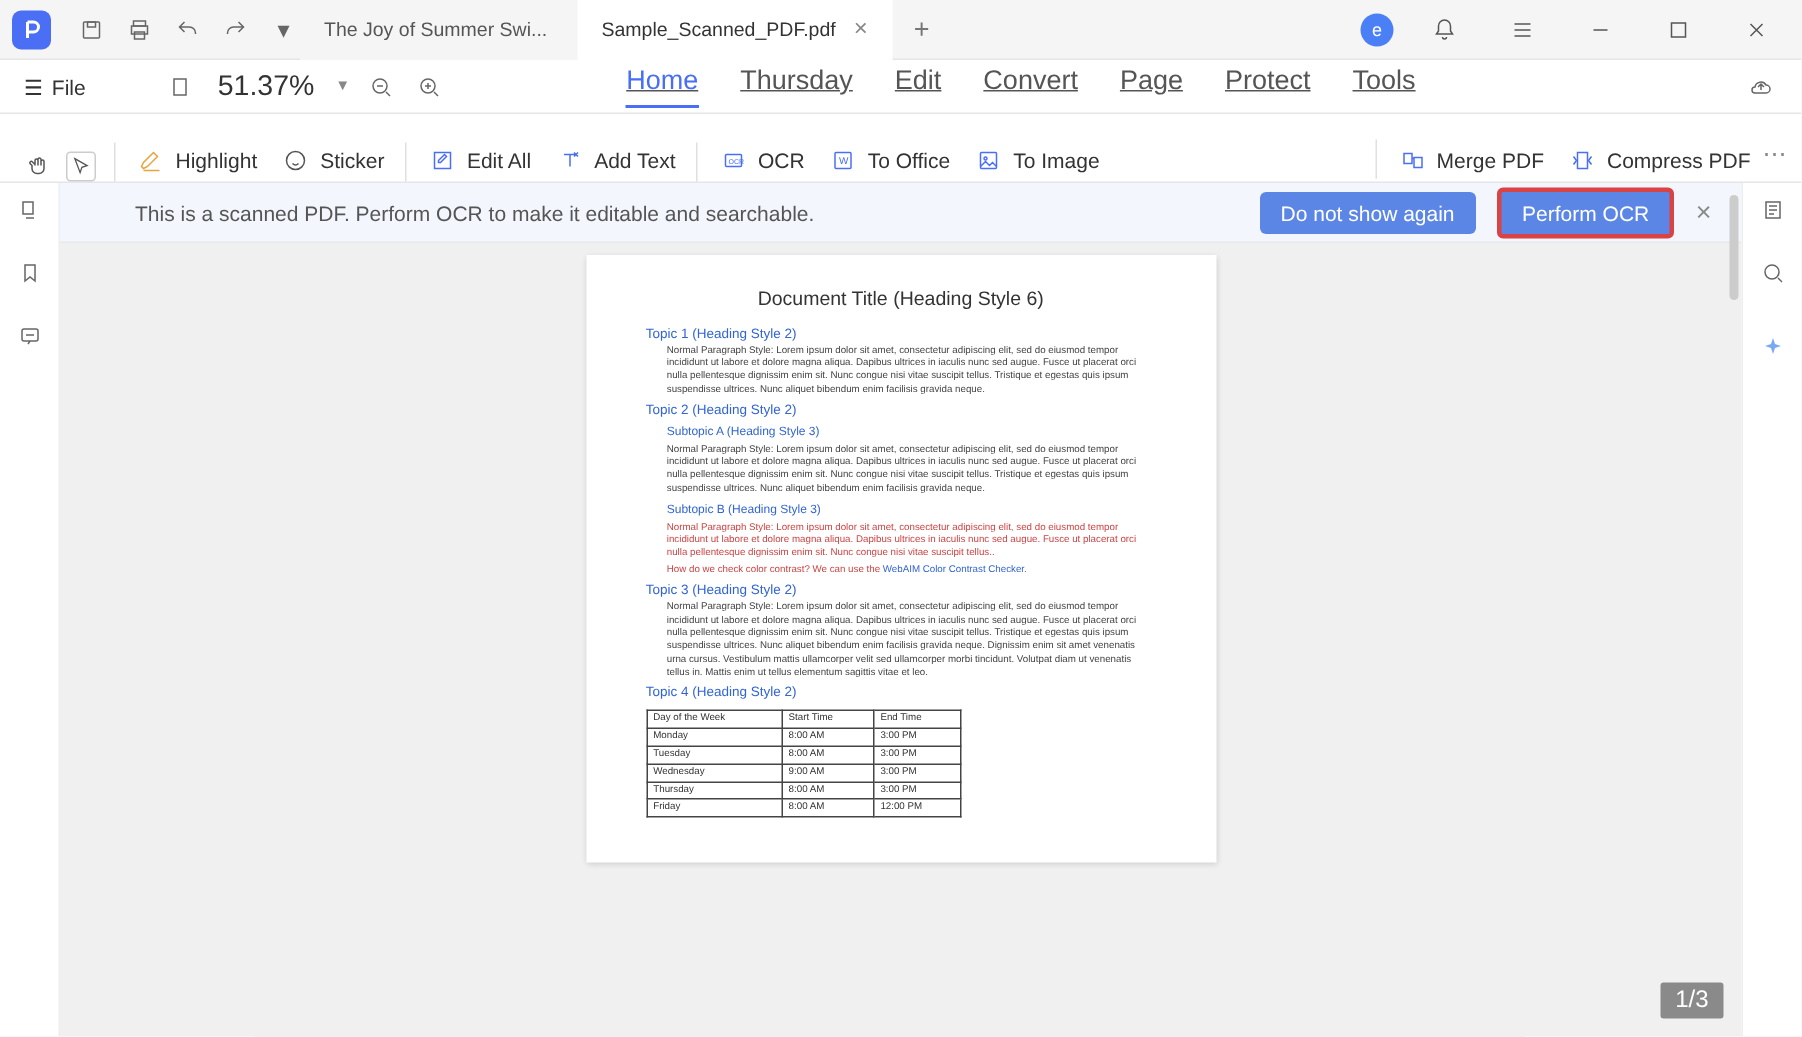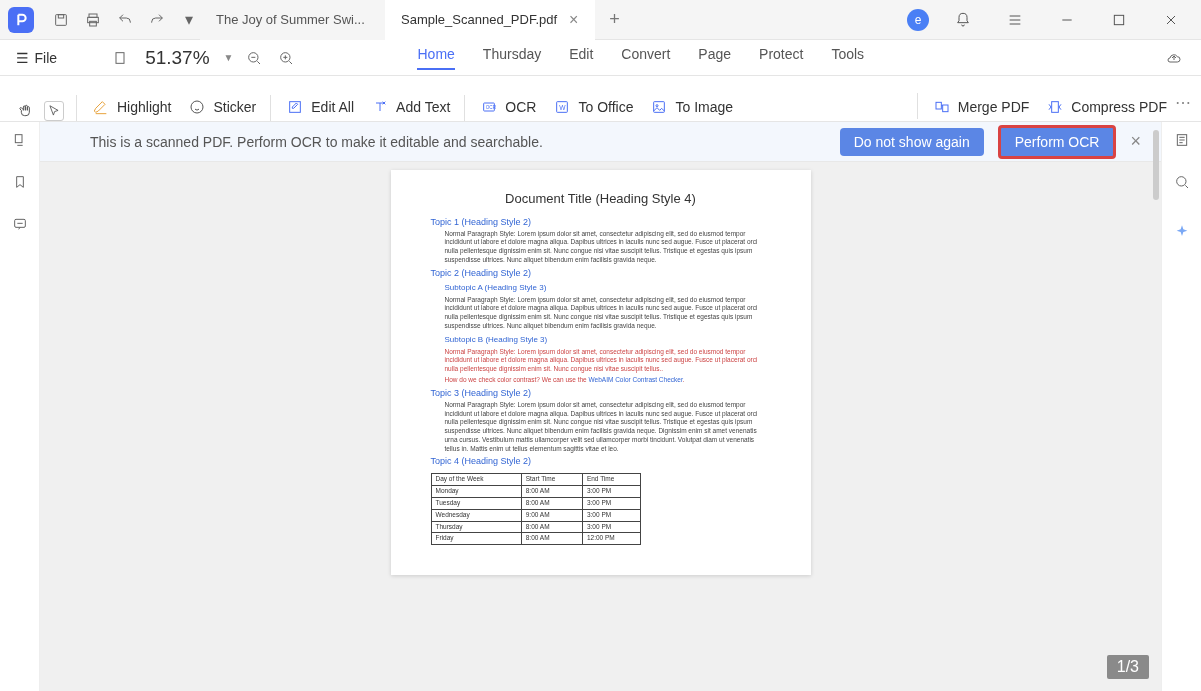--- a/index.html
+++ b/index.html
@@ -19,21 +19,21 @@
 .titlebar-right { margin-left: auto; display: flex; align-items: center; gap: 16px; padding-right: 12px; }
 .avatar { width: 22px; height: 22px; border-radius: 50%; background: #4a7ff5; color: #fff; display: flex; align-items: center; justify-content: center; font-size: 12px; }
 .win-btn { width: 36px; height: 36px; display: flex; align-items: center; justify-content: center; color: #555; }
 
 
 .menubar { height: 36px; display: flex; align-items: center; border-bottom: 1px solid #e5e5e5; background: #fff; }
 .menubar-left { display: flex; align-items: center; padding-left: 16px; gap: 12px; }
 .file-menu { display: flex; align-items: center; gap: 6px; font-size: 14px; color: #333; }
 .zoom-group { display: flex; align-items: center; gap: 10px; margin-left: 40px; }
 .zoom-pct { font-size: 19px; color: #333; margin: 0 4px; }
-.menu-tabs { display: flex; gap: 28px; margin-left: 120px; font-size: 14px; color: #555; }
+.menu-tabs { display: flex; gap: 28px; margin-left: 120px; font-size: 18px; color: #555; text-decoration: underline; }
 .menu-tab.active { color: #4a6ff5; border-bottom: 2px solid #4a6ff5; padding-bottom: 6px; }
 .menubar-right { margin-left: auto; padding-right: 16px; color: #666; }
 
 
 .toolbar { height: 46px; display: flex; align-items: flex-end; background: #fff; border-bottom: 1px solid #e5e5e5; padding: 0 10px; gap: 0; }
 .tool-group { display: flex; align-items: center; gap: 8px; padding: 0 6px; }
 .tool-sep { width: 1px; height: 26px; background: #e0e0e0; margin: 0 6px; }
 .tool { display: flex; align-items: center; gap: 6px; font-size: 14px; color: #333; padding: 4px 8px; }
 .tool-icon { width: 20px; height: 20px; display: flex; align-items: center; justify-content: center; color: #555; }
 .tool-icon.blue { color: #4a6ff5; }
@@ -329,21 +329,21 @@
       <div class="banner" style="margin:0">
         <span>This is a scanned PDF. Perform OCR to make it editable and searchable.</span>
         <div class="banner-actions">
           <div class="btn btn-secondary">Do not show again</div>
           <div class="btn btn-primary">Perform OCR</div>
           <div class="banner-close">×</div>
         </div>
       </div>
 
       <div class="page">
-        <h1>Document Title (Heading Style 4)</h1>
+        <h1>Document Title (Heading Style 6)</h1>
         <h2>Topic 1 (Heading Style 2)</h2>
         <p>Normal Paragraph Style: Lorem ipsum dolor sit amet, consectetur adipiscing elit, sed do eiusmod tempor incididunt ut labore et dolore magna aliqua. Dapibus ultrices in iaculis nunc sed augue. Fusce ut placerat orci nulla pellentesque dignissim enim sit. Nunc congue nisi vitae suscipit tellus. Tristique et egestas quis ipsum suspendisse ultrices. Nunc aliquet bibendum enim facilisis gravida neque.</p>
 
         <h2>Topic 2 (Heading Style 2)</h2>
         <h3>Subtopic A (Heading Style 3)</h3>
         <p>Normal Paragraph Style: Lorem ipsum dolor sit amet, consectetur adipiscing elit, sed do eiusmod tempor incididunt ut labore et dolore magna aliqua. Dapibus ultrices in iaculis nunc sed augue. Fusce ut placerat orci nulla pellentesque dignissim enim sit. Nunc congue nisi vitae suscipit tellus. Tristique et egestas quis ipsum suspendisse ultrices. Nunc aliquet bibendum enim facilisis gravida neque.</p>
         <h3>Subtopic B (Heading Style 3)</h3>
         <p class="red">Normal Paragraph Style: Lorem ipsum dolor sit amet, consectetur adipiscing elit, sed do eiusmod tempor incididunt ut labore et dolore magna aliqua. Dapibus ultrices in iaculis nunc sed augue. Fusce ut placerat orci nulla pellentesque dignissim enim sit. Nunc congue nisi vitae suscipit tellus..</p>
         <p class="red"><span>How do we check color contrast?  We can use the </span><a>WebAIM Color Contrast Checker</a>.</p>
 

